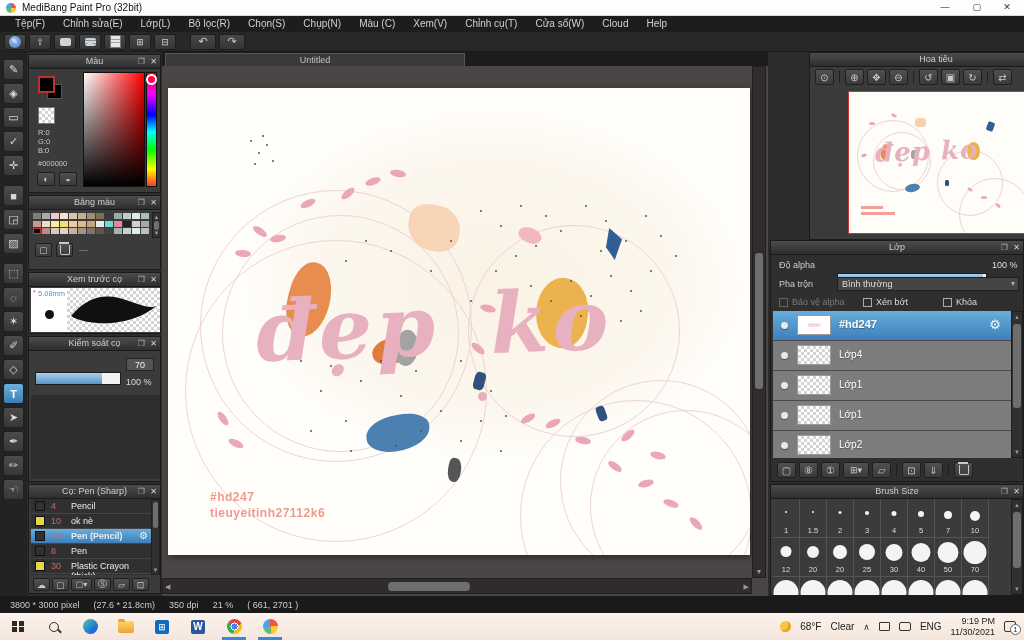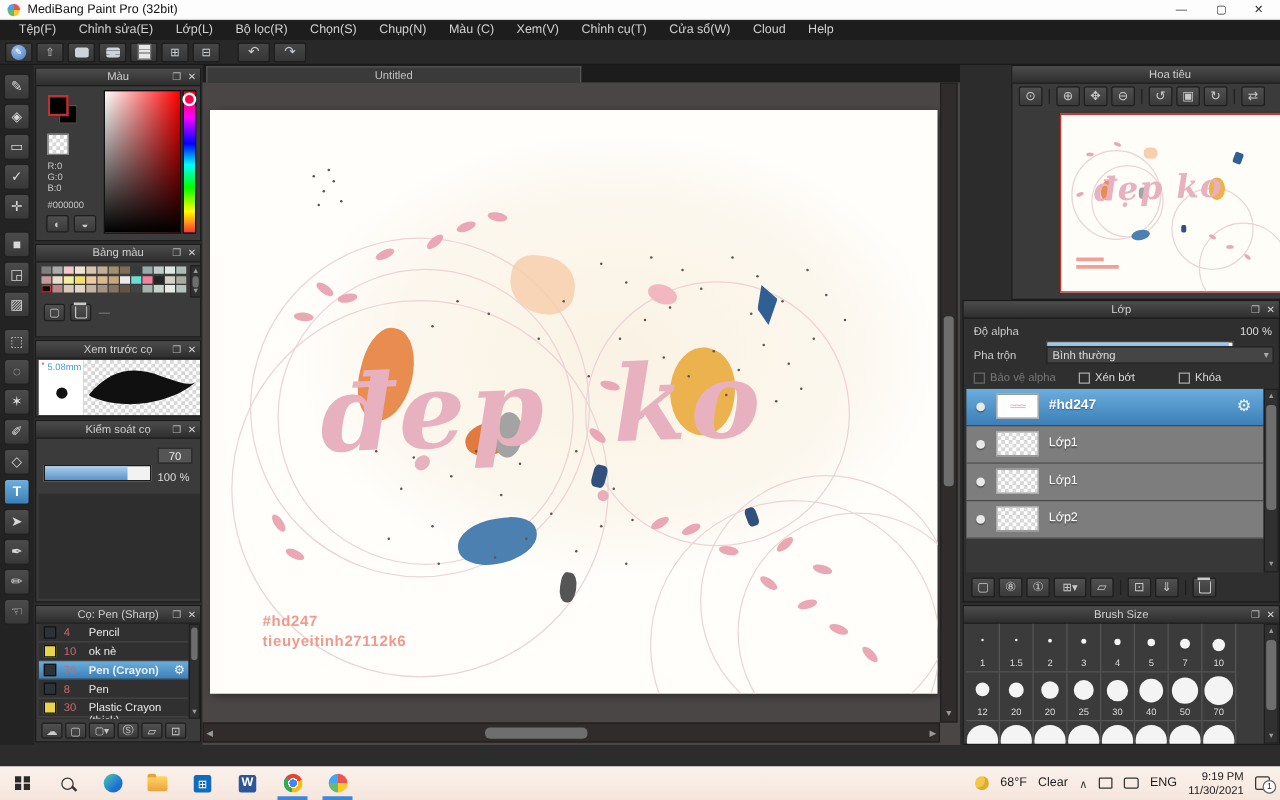--- a/index.html
+++ b/index.html
@@ -306,21 +306,21 @@
         <span class="bname">Pencil</span>
       </div>
       <div class="brow">
         <span class="sw" style="background: rgb(233, 213, 75);"></span>
         <span class="num">10</span>
         <span class="bname">ok nè</span>
       </div>
       <div class="brow sel">
         <span class="sw" style="background: rgb(44, 50, 56);"></span>
         <span class="num">70</span>
-        <span class="bname" style="font-weight:bold;">Pen (Crayon)</span>
+        <span class="bname" style="font-weight:bold;">Pen (Pencil)</span>
         <span class="gear">⚙</span>
       </div>
       <div class="brow">
         <span class="sw" style="background: rgb(44, 50, 56);"></span>
         <span class="num">8</span>
         <span class="bname">Pen</span>
       </div>
       <div class="brow">
         <span class="sw" style="background: rgb(233, 213, 75);"></span>
         <span class="num">30</span>
@@ -489,20 +489,25 @@
     <div class="abs" style="left:2px;top:70px;width:238px;height:147px;overflow:hidden;background:#383838;">
       <div class="lrow sel">
         <span class="eye"></span>
         <span class="thumb" style="background:#fff;display:flex;align-items:center;justify-content:center;color:#e79ab0;font-size:9px;letter-spacing:-1px;">≈≈≈</span>
         <span class="lname" style="font-weight:bold;font-size:11px;top:7px;">#hd247</span>
         <span class="gear">⚙</span>
       </div>
       <div class="lrow">
         <span class="eye"></span>
         <span class="thumb checker fine"></span>
+        <span class="lname">Lớp4</span>
+      </div>
+      <div class="lrow">
+        <span class="eye"></span>
+        <span class="thumb checker fine"></span>
         <span class="lname">Lớp1</span>
       </div>
       <div class="lrow">
         <span class="eye"></span>
         <span class="thumb checker fine"></span>
         <span class="lname">Lớp1</span>
       </div>
       <div class="lrow">
         <span class="eye"></span>
         <span class="thumb checker fine"></span>
@@ -634,20 +639,27 @@
           </div>
       </div>
     </div>
     <div class="vscroll" style="left:240px;top:14px;width:12px;height:96px;">
       <div class="arr" style="top:2px;">▲</div>
       <div class="thumb" style="top:12px;height:56px;"></div>
       <div class="arr" style="bottom:2px;">▼</div>
     </div>
   </div>
 
+  <div class="abs" id="statusbar">
+    <span>3800 * 3000 pixel</span>
+    <span>(27.6 * 21.8cm)</span>
+    <span>350 dpi</span>
+    <span>21 %</span>
+    <span>( 661, 2701 )</span>
+  </div>
 
   <div class="abs" id="taskbar">
     <div class="tk">
         <span class="winlogo">
           <div></div>
           <div></div>
           <div></div>
           <div></div>
         </span>
       </div>

